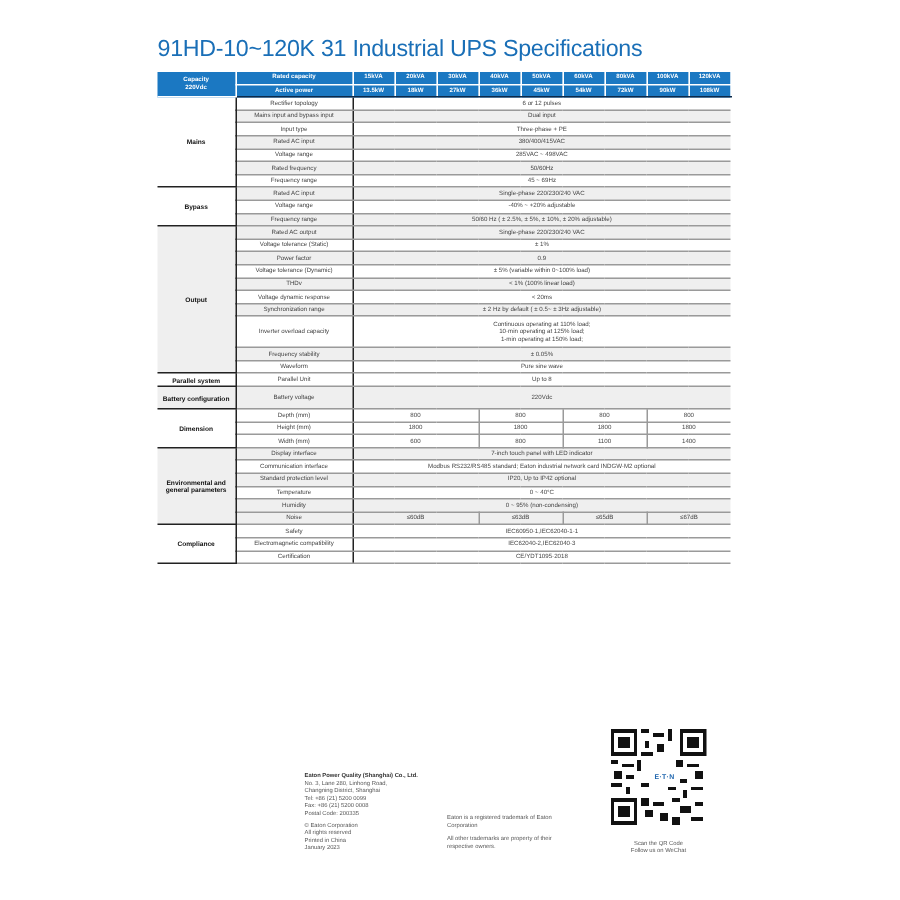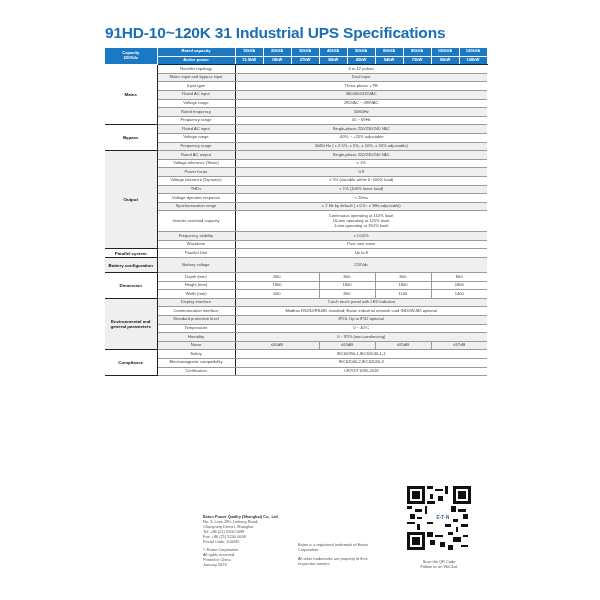--- a/index.html
+++ b/index.html
@@ -1,17 +1,17 @@
 <!DOCTYPE html>
 <html><head>
 <meta charset="utf-8">
 <style>
   html, body { margin:0; padding:0; background:#ffffff; }
   body { width:600px; height:600px; position:relative; overflow:hidden; font-family:"Liberation Sans", sans-serif; color:#333; }
-  .title { position:absolute; left:105px; top:24px; font-size:15.5px; color:#1a6fb7; font-weight:bold; letter-spacing:-0.2px; white-space:nowrap; }
+  .title { position:absolute; left:105px; top:24px; font-size:15.5px; color:#1a6fb7; font-weight:normal; letter-spacing:-0.2px; white-space:nowrap; }
   table.spec { position:absolute; left:105px; top:48px; width:382px; border-collapse:collapse; table-layout:fixed; font-size:4.1px; line-height:1.15; }
   table.spec td { border-bottom:0.6px solid #9a9a9a; text-align:center; vertical-align:middle; padding:0 1px; height:7.6px; color:#444; }
   table.spec td.lbl { border-right:0.8px solid #222; }
   table.spec td.grp { font-weight:bold; color:#111; font-size:4.4px; border-right:0.8px solid #222; border-bottom:0.8px solid #222; }
   table.spec tr.shade td.val, table.spec tr.shade td.lbl { background:#efefef; }
   table.spec td.grp.shade { background:#efefef; }
   table.spec thead td { background:#1b78c2; color:#fff; font-weight:bold; border-right:0.6px solid #fff; border-bottom:0.6px solid #fff; height:7.6px; font-size:4.1px; }
   table.spec thead tr.last td { border-bottom:1.4px solid #0c2a4a; }
   table.spec td.sub { border-right:0.6px solid #9a9a9a; }
   .footer-left { position:absolute; left:203px; top:515px; font-size:3.9px; line-height:4.9px; color:#555; width:90px; }

